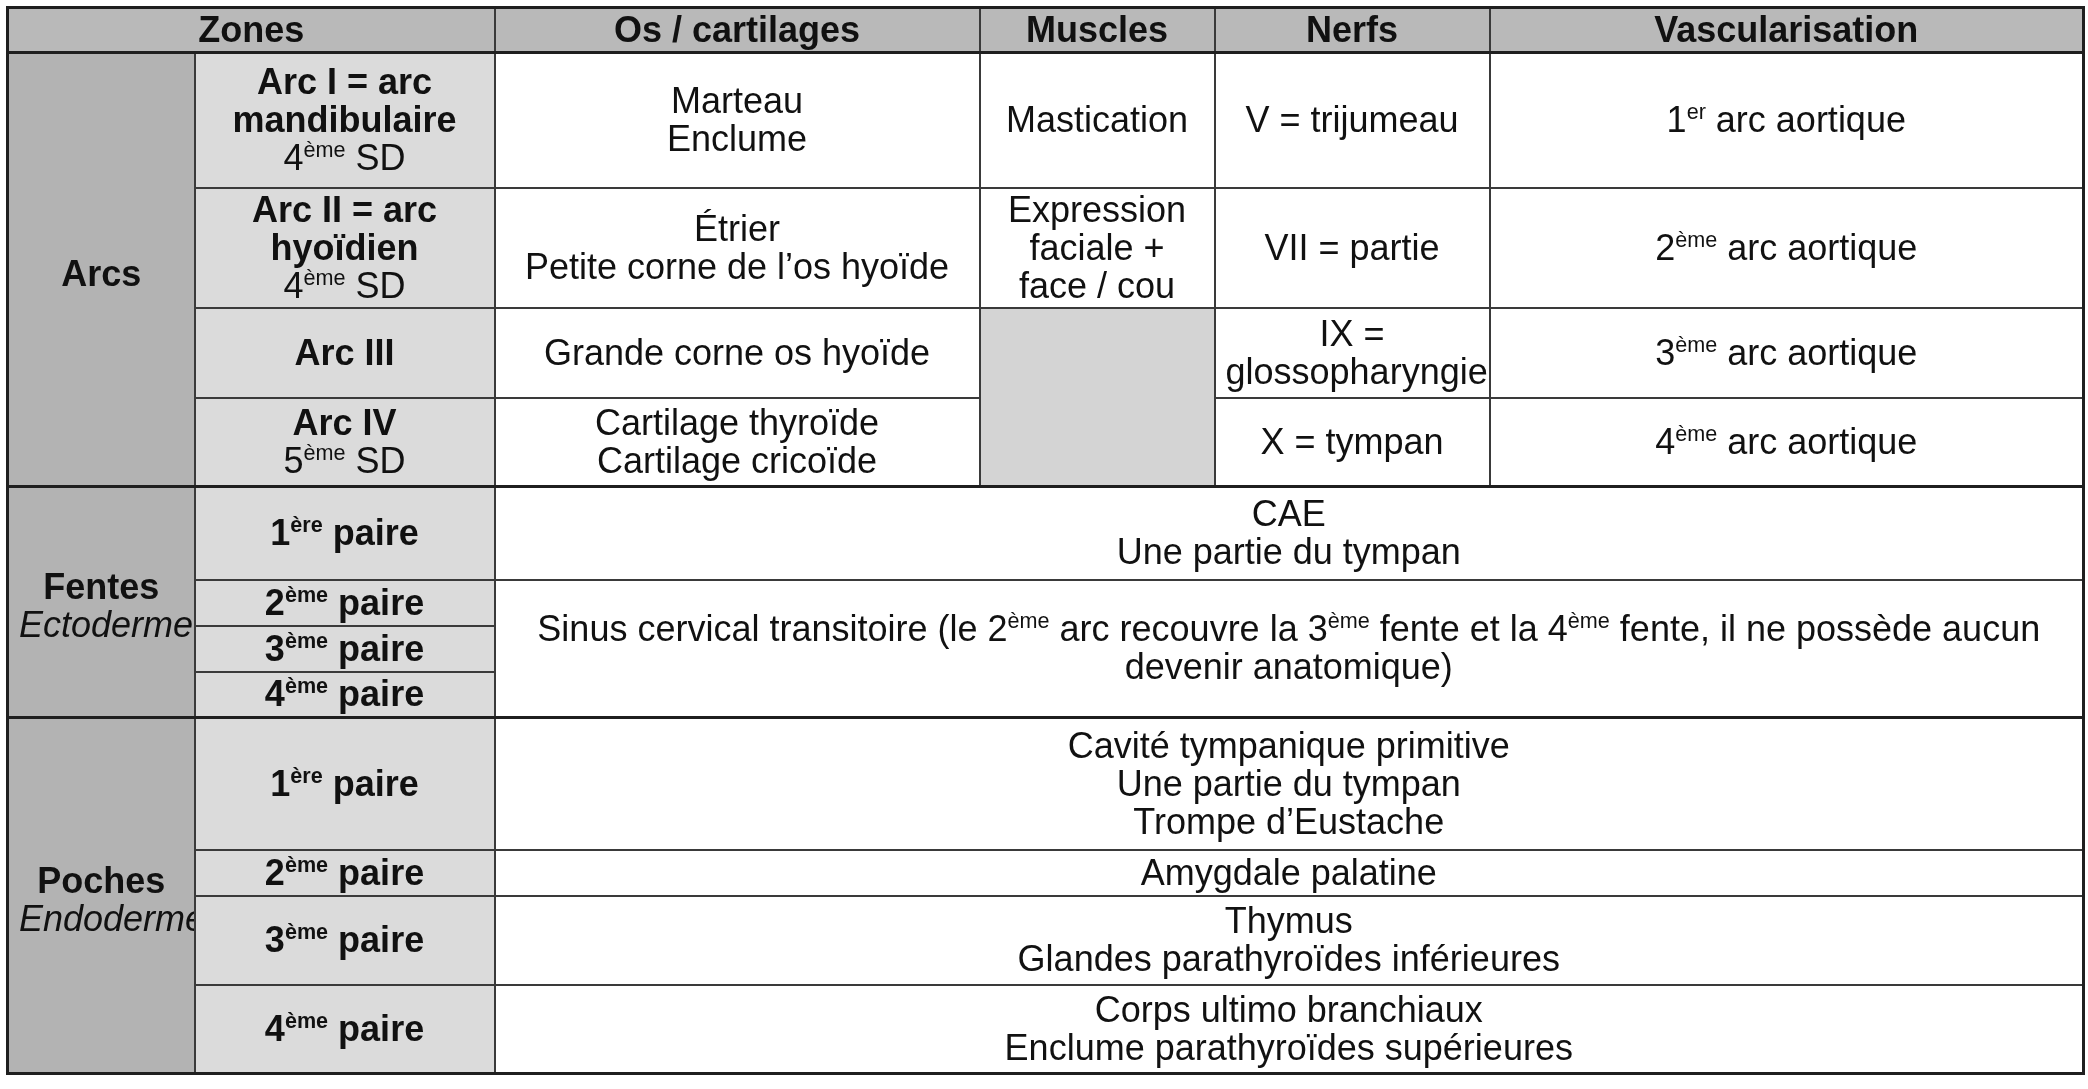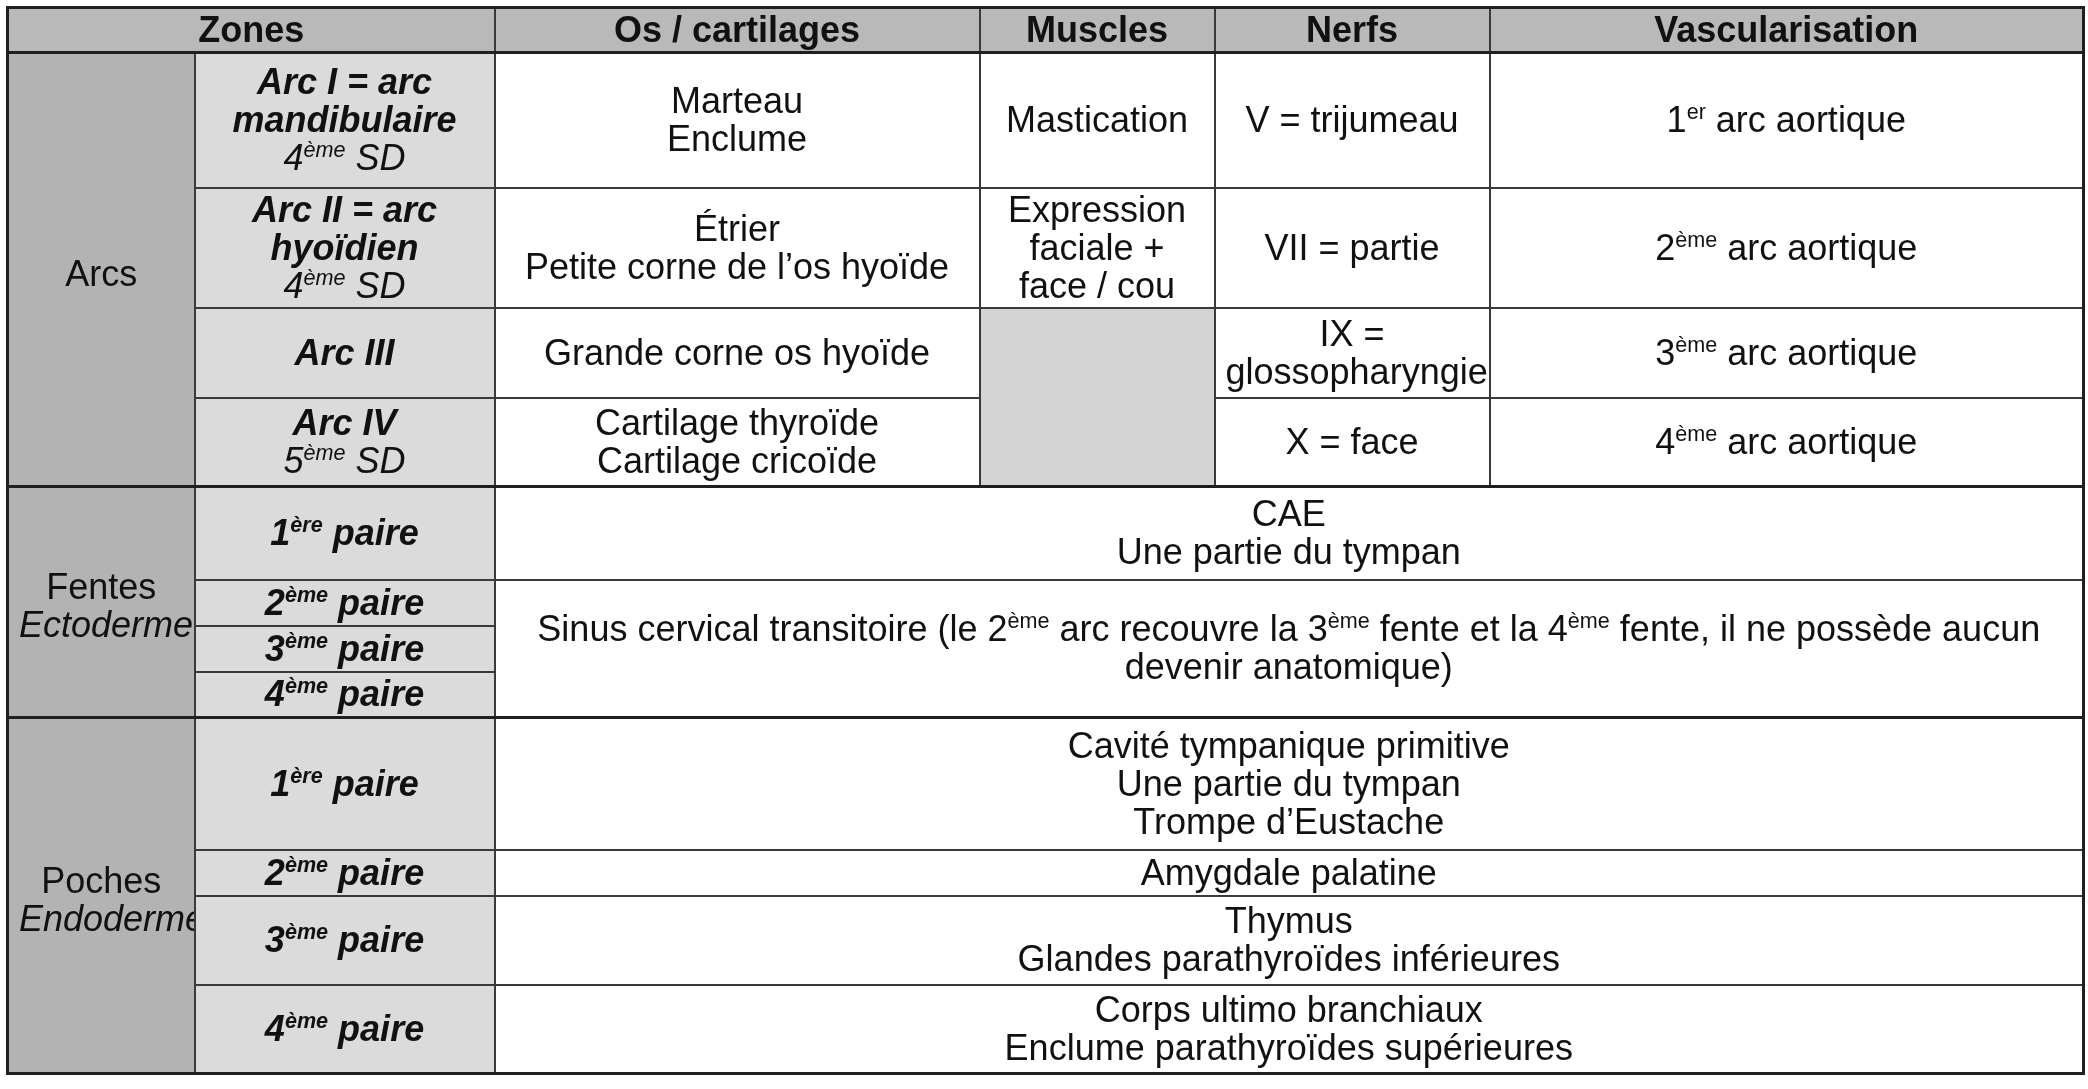--- a/index.html
+++ b/index.html
@@ -23,23 +23,23 @@
     border:2px solid var(--border);
     text-align:center; vertical-align:middle;
     padding:2px 10px; font-size:36px; overflow:hidden;
   }
   .line { line-height:38px; }
   thead th {
     background:var(--header-bg); font-weight:bold; height:41px;
     border-bottom:3px solid var(--border-strong);
   }
   td.group { background:var(--group-bg); }
-  td.group .g-title { font-weight:normal;margin-top:8px; }
+  td.group .g-title { font-weight:bold;margin-top:8px; }
   td.group .g-sub { font-style:italic; }
-  td.label { background:var(--label-bg);font-style:italic; }
+  td.label { background:var(--label-bg); }
   td.label .lbl { font-weight:bold; }
   td.label .sub { font-weight:normal; }
   td.empty-cell { background:var(--empty-bg); }
   tr.sec > td { border-top:3px solid var(--border-strong); }
   tr.h41 {height:41px;} tr.h135{height:135px;} tr.h133{height:111px;}
   tr.h90 {height:90px;} tr.h89 {height:89px;}  tr.h93 {height:93px;}
   tr.h46 {height:46px;} tr.h132{height:132px;}
   sup { font-size:60%; line-height:0; vertical-align:super; }
 </style>
 </head>
@@ -149,21 +149,21 @@
           </div>
         <div class="sub">
             <div class="line">5<sup>ème</sup> SD</div>
           </div>
       </td>
       <td>
           <div class="line">Cartilage thyroïde</div>
           <div class="line">Cartilage cricoïde</div>
         </td>
       <td>
-          <div class="line">X = face</div>
+          <div class="line">X = tympan</div>
         </td>
       <td>
           <div class="line">4<sup>ème</sup> arc aortique</div>
         </td>
     </tr>
 
     <tr class="h93 sec">
       <td class="group" rowspan="4">
         <div class="g-title">
             <div class="line">Fentes</div>

